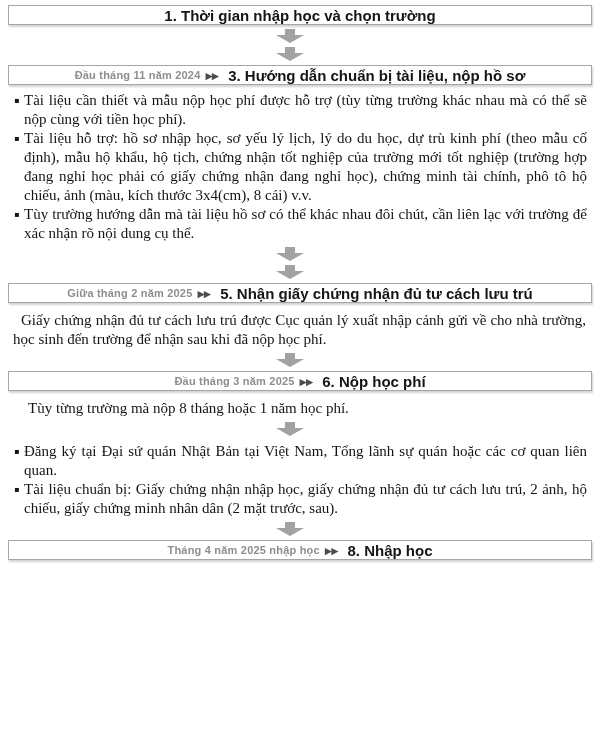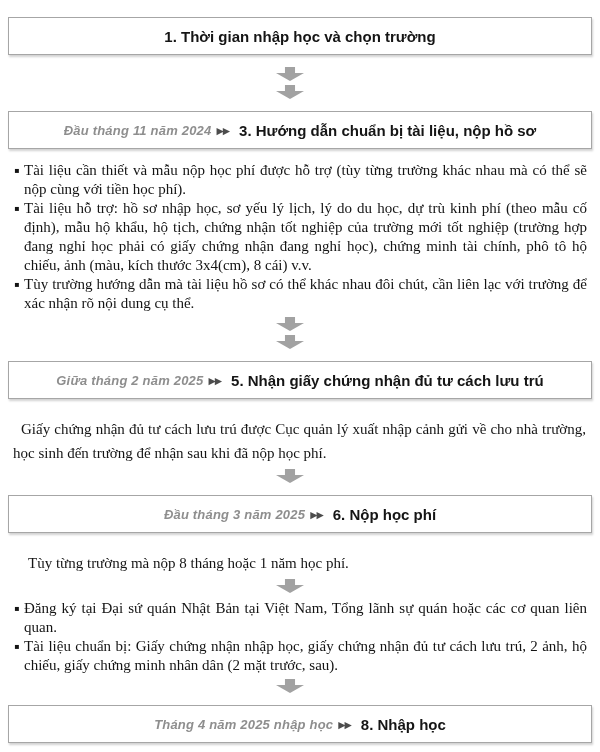--- a/index.html
+++ b/index.html
@@ -8,44 +8,43 @@
     width: 600px; height: 752px;
     padding-top: 5px;
     overflow: hidden;
     font-family: "Liberation Serif", serif;
     color: #141414;
   }
   .flow { width: 600px; }
 
   
   .box {
-    height: 38px;
-    margin: 12px 8px;
+    height: 20px;
+    margin: 0 8px;
     background: #ffffff;
     border: 1px solid #a6a6a6;
     box-shadow: 1px 2px 2px rgba(0,0,0,0.18);
     display: flex;
     align-items: center;
     justify-content: center;
     white-space: nowrap;
   }
   .title {
     font-family: "Liberation Sans", sans-serif;
     font-weight: 700;
     font-size: 15px;
     color: #151515;
   }
   .date {
     font-family: "Liberation Sans", sans-serif;
     font-weight: 700;
-    font-size: 13px;
+    font-size: 11px;
     color: #8e8e8e;
     margin-right: 5px;
     letter-spacing: 0.2px;
-    font-style: italic;
   }
   .marker {
     font-family: "DejaVu Sans", sans-serif;
     font-size: 9.5px;
     color: #4c4c4c;
     letter-spacing: -1px;
     margin-right: 10px;
   }
 
   
@@ -79,24 +78,24 @@
     font-size: 8px;
     line-height: 19px;
     color: #141414;
   }
   .li-text {
     flex: 1;
     text-align: justify;
   }
   .para {
     font-size: 15px;
-    line-height: 24px;
+    line-height: 19px;
     text-align: justify;
     text-indent: 8px;
-    margin: 18px 14px 2px 13px;
+    margin: 8px 14px 2px 13px;
   }
   .para.indent-lg { text-indent: 15px; }
 </style>
 </head>
 <body>
 
 <div class="flow">
 
   <div class="box">
     <span class="title">1. Thời gian nhập học và chọn trường</span>

